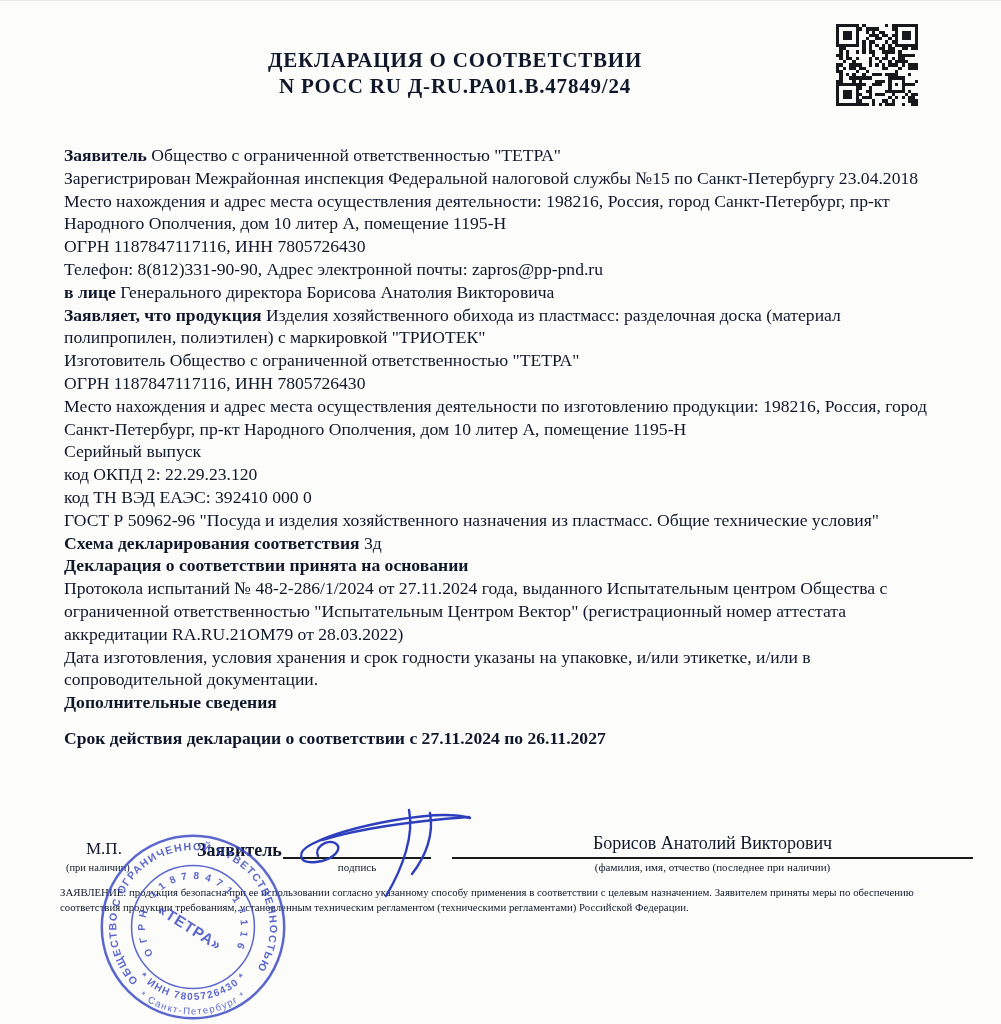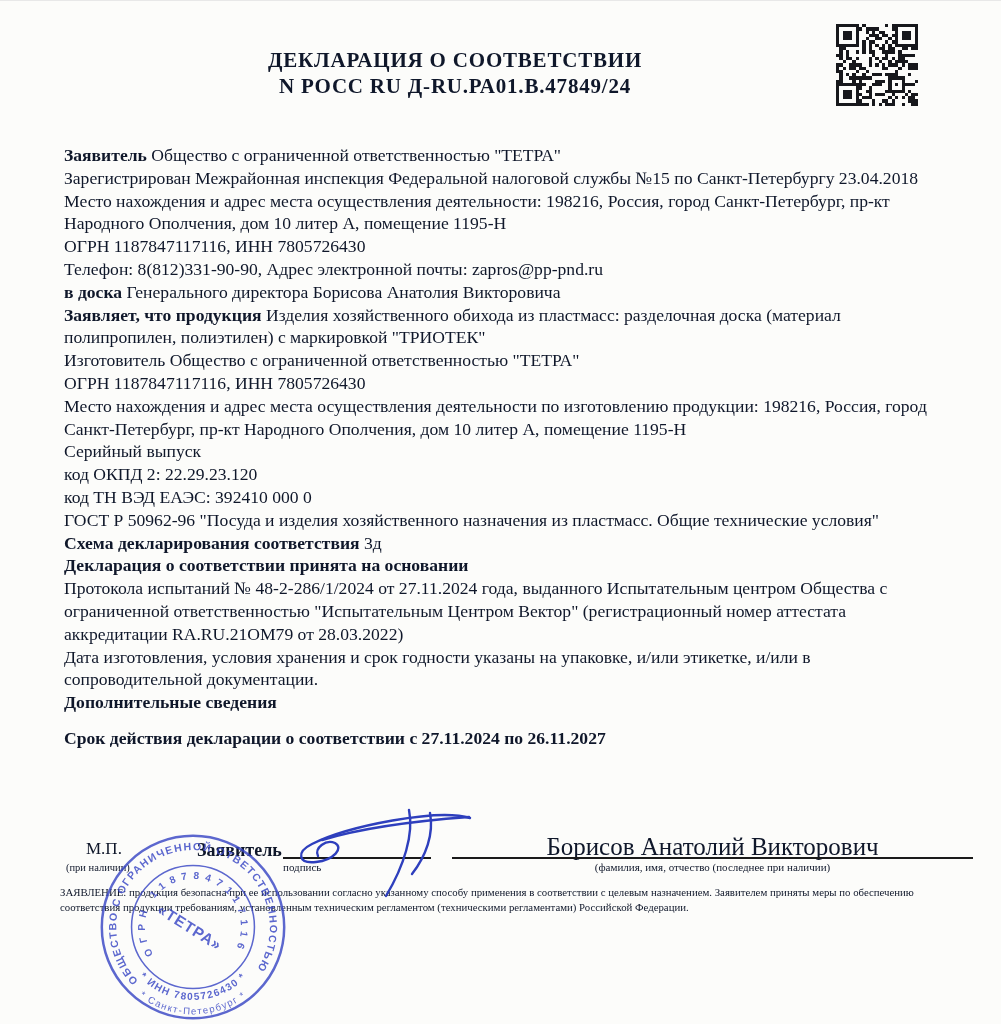--- a/index.html
+++ b/index.html
@@ -16,22 +16,22 @@
   .body-text{
     position:absolute;left:64px;top:143px;width:888px;
     font-size:17.6px;line-height:22.8px;
   }
   .body-text p{margin:0;}
   .body-text p.gap{margin-top:13px;}
   .sig-line{position:absolute;height:0;border-top:2px solid #1a1a1a;}
   .mp{position:absolute;left:86px;top:838px;font-size:17px;}
   .mp-note{position:absolute;left:66px;top:861px;font-size:10.5px;text-align:center;}
   .applicant{position:absolute;left:197px;top:839px;font-size:18px;font-weight:bold;}
-  .sign-caption{position:absolute;left:283px;top:860px;width:148px;font-size:11px;}
-  .signer-name{position:absolute;left:452px;top:832px;width:521px;text-align:center;font-size:25px;}
+  .sign-caption{position:absolute;left:283px;top:860px;width:148px;text-align:center;font-size:11px;}
+  .signer-name{position:absolute;left:452px;top:832px;width:521px;text-align:center;font-size:18px;}
   .name-caption{position:absolute;left:452px;top:860px;width:521px;text-align:center;font-size:11px;}
   .fineprint{
     position:absolute;left:60px;top:884px;width:912px;
     font-size:10.8px;line-height:15px;
   }
   .signature-svg{position:absolute;left:278px;top:803px;z-index:4;}
   .stamp{position:absolute;left:97px;top:830px;width:192px;height:192px;z-index:5;opacity:.82;}
   .stamp text{fill:#3947c5;}
   .stamp .ring{font-family:"Liberation Sans",sans-serif;font-size:11px;font-weight:bold;letter-spacing:1px;}
   .stamp .small-ring{font-family:"Liberation Sans",sans-serif;font-size:10px;letter-spacing:1.5px;}
@@ -363,21 +363,21 @@
     <div>ДЕКЛАРАЦИЯ О СООТВЕТСТВИИ</div>
     <div>N РОСС RU Д-RU.РА01.В.47849/24</div>
   </div>
 
   <div class="body-text" id="paragraphs">
       <p><b>Заявитель</b> <span>Общество с ограниченной ответственностью "ТЕТРА"</span></p>
       <p><span>Зарегистрирован Межрайонная инспекция Федеральной налоговой службы №15 по Санкт-Петербургу 23.04.2018</span></p>
       <p><span>Место нахождения и адрес места осуществления деятельности: 198216, Россия, город Санкт-Петербург, пр-кт Народного Ополчения, дом 10 литер А, помещение 1195-Н</span></p>
       <p><span>ОГРН 1187847117116, ИНН 7805726430</span></p>
       <p><span>Телефон: 8(812)331-90-90, Адрес электронной почты: zapros@pp-pnd.ru</span></p>
-      <p><b>в доска</b> <span>Генерального директора Борисова Анатолия Викторовича</span></p>
+      <p><b>в лице</b> <span>Генерального директора Борисова Анатолия Викторовича</span></p>
       <p><b>Заявляет, что продукция</b> <span>Изделия хозяйственного обихода из пластмасс: разделочная доска (материал полипропилен, полиэтилен) с маркировкой "ТРИОТЕК"</span></p>
       <p><span>Изготовитель Общество с ограниченной ответственностью "ТЕТРА"</span></p>
       <p><span>ОГРН 1187847117116, ИНН 7805726430</span></p>
       <p><span>Место нахождения и адрес места осуществления деятельности по изготовлению продукции: 198216, Россия, город Санкт-Петербург, пр-кт Народного Ополчения, дом 10 литер А, помещение 1195-Н</span></p>
       <p><span>Серийный выпуск</span></p>
       <p><span>код ОКПД 2: 22.29.23.120</span></p>
       <p><span>код ТН ВЭД ЕАЭС: 392410 000 0</span></p>
       <p><span>ГОСТ Р 50962-96 "Посуда и изделия хозяйственного назначения из пластмасс. Общие технические условия"</span></p>
       <p><b>Схема декларирования соответствия</b> <span>3д</span></p>
       <p><b>Декларация о соответствии принята на основании</b></p>

